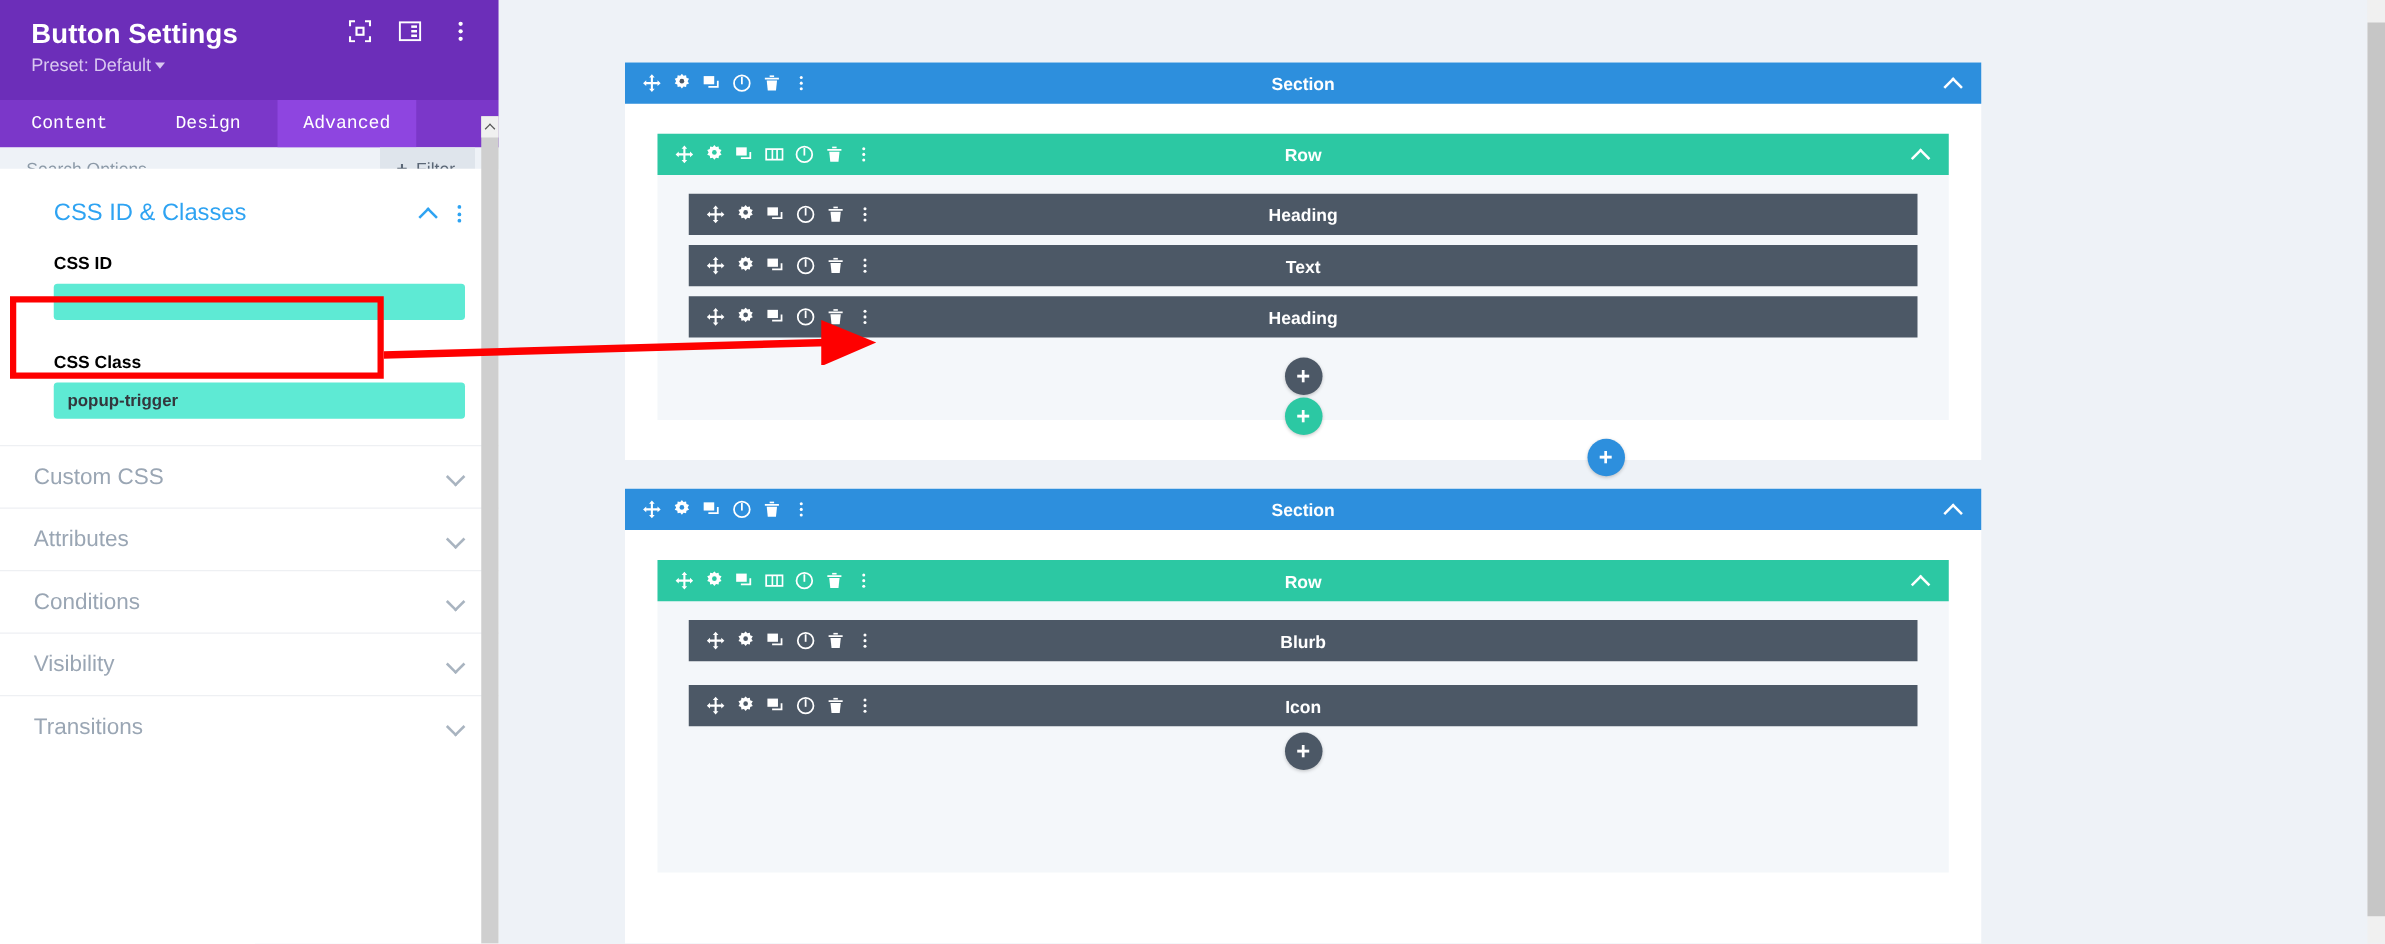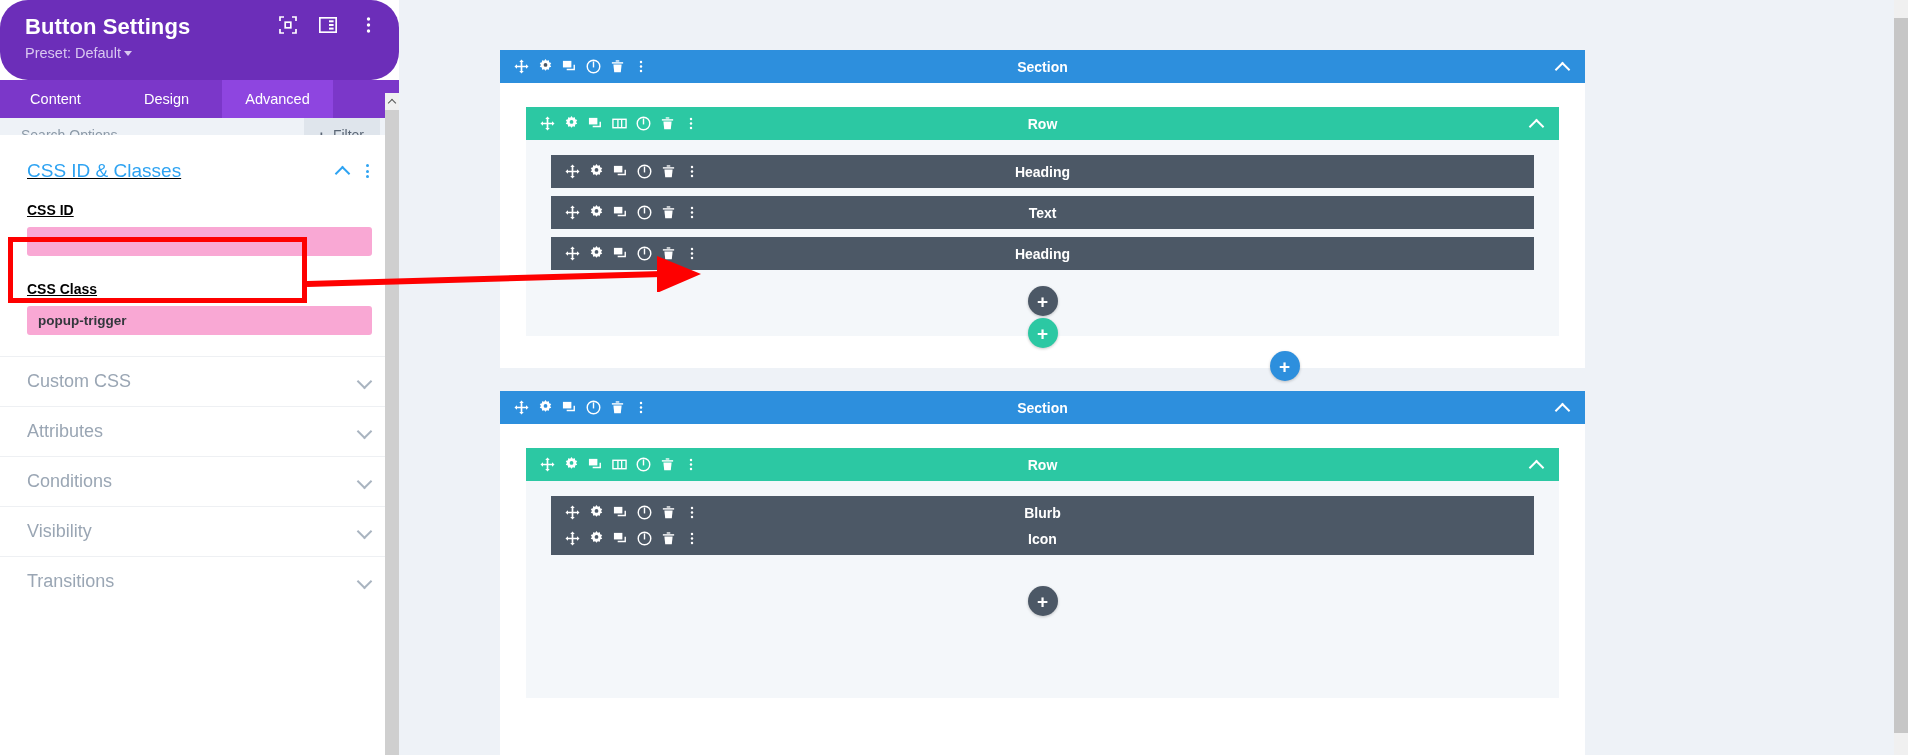--- a/index.html
+++ b/index.html
@@ -17,21 +17,20 @@
     width: 399px; height: 755px;
     background: #ffffff;
     z-index: 20;
     overflow: hidden;
   }
   .panel-header {
     background: #6c2eb9;
     height: 80px;
     padding: 14px 18px 0 25px;
     position: relative;
-    border-radius: 28px;
   }
   .panel-title {
     color: #ffffff;
     font-size: 22px;
     font-weight: bold;
     line-height: 26px;
     letter-spacing: 0.1px;
   }
   .panel-preset {
     color: #d9c8f0;
@@ -57,20 +56,21 @@
   }
   .hdr-icon {
     width: 22px; height: 22px;
     display: flex; align-items: center; justify-content: center;
     cursor: pointer;
   }
   .tabs {
     display: flex;
     background: #7b37c9;
     height: 38px;
+    font-family: Liberation Mono, monospace;
   }
   .tab {
     flex: 0 0 auto;
     width: 111px;
     color: #ffffff;
     font-size: 14.5px;
     display: flex; align-items: center; justify-content: center;
     cursor: pointer;
     height: 38px;
   }
@@ -110,23 +110,22 @@
 
   .panel-body {
     position: absolute;
     top: 135px; left: 0;
     width: 399px;
     height: 620px;
     overflow: hidden;
     background: #fff;
   }
   .section-group-open {
-    padding: 24px 0 0 0;
+    padding: 24px 0 0 16px;
     background: #fff;
-    text-decoration: underline;
   }
   .group-title-row {
     display: flex; align-items: center;
     padding: 0 24px 0 27px;
     height: 24px;
   }
   .group-title {
     color: #2ea3f2;
     font-size: 19px;
     flex: 1;
@@ -158,21 +157,21 @@
   .field-block { padding: 19px 27px 0 27px; }
   .field-label {
     font-size: 14px;
     color: #000000;
     font-weight: bold;
     margin-bottom: 9px;
   }
   .field-input {
     width: 100%;
     height: 29px;
-    background: #f9a8d4;
+    background: #5eead4;
     border: none; outline: none;
     border-radius: 3px;
     padding: 0 11px;
     font-size: 13.5px;
     color: #33373d;
     font-family: "Liberation Sans", sans-serif;
     font-weight: bold;
   }
 
   .accordion-list { margin-top: 21px; }
@@ -839,21 +838,21 @@
                   <circle cx="2" cy="3.2" r="1.3" fill="#fff"></circle>
                   <circle cx="2" cy="8" r="1.3" fill="#fff"></circle>
                   <circle cx="2" cy="12.8" r="1.3" fill="#fff"></circle>
                 </svg>
               </div>
           </div>
           <div class="bar-label">Blurb</div>
         </div>
       </div>
 
-      <div class="wf-module" style="top:74px; position:absolute;">
+      <div class="wf-module" style="top:100px; position:absolute;">
         <div class="bar module-bar">
           <div class="tools">
             <div class="tool">
                 <svg width="15" height="15" viewBox="0 0 16 16">
                   <path d="M8 0.5 L10.4 3.2 H8.9 V7.1 H12.8 V5.6 L15.5 8 L12.8 10.4 V8.9 H8.9 V12.8 H10.4 L8 15.5 L5.6 12.8 H7.1 V8.9 H3.2 V10.4 L0.5 8 L3.2 5.6 V7.1 H7.1 V3.2 H5.6 Z" fill="#fff"></path>
                 </svg>
               </div>
             <div class="tool">
                 <svg width="15" height="15" viewBox="0 0 16 16">
                   <path d="M8 0 l1.4 1.8 2.2-.6 .3 2.3 2.2 .8-1.2 2 1.2 2-2.2 .8-.3 2.3-2.2-.6L8 12.6 6.6 10.8l-2.2 .6-.3-2.3-2.2-.8 1.2-2-1.2-2 2.2-.8 .3-2.3 2.2 .6z" fill="#fff"></path>

